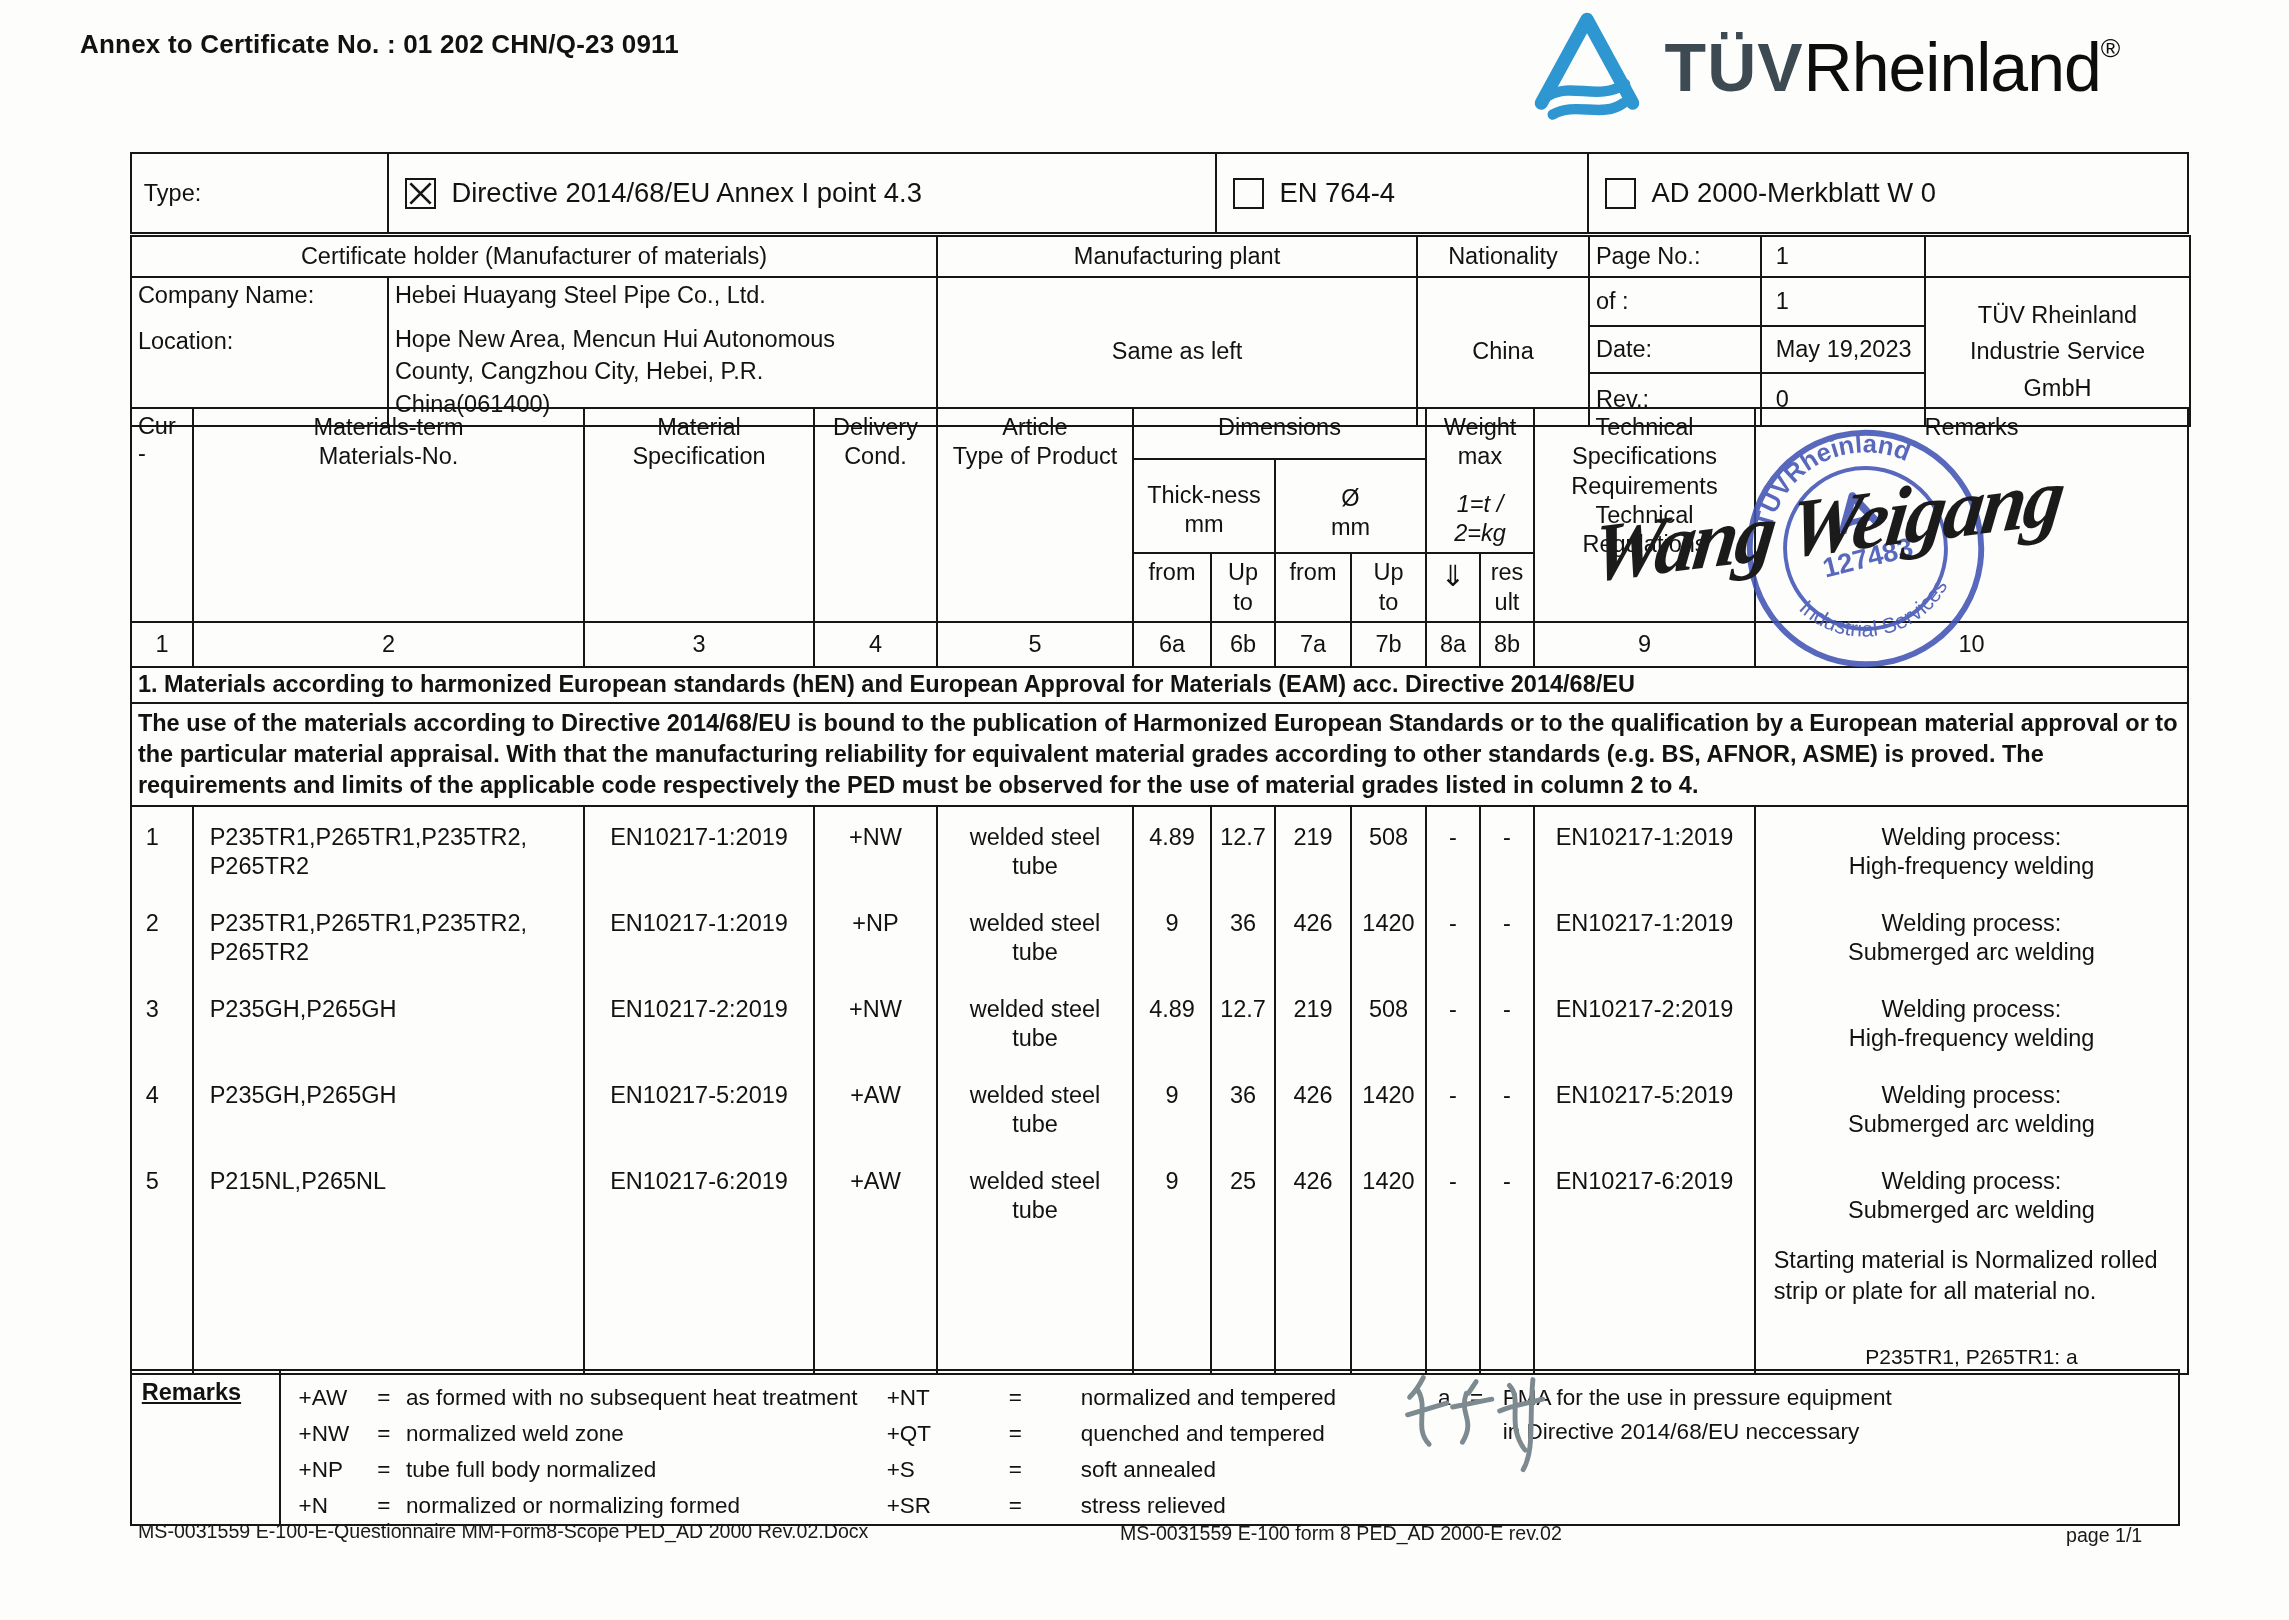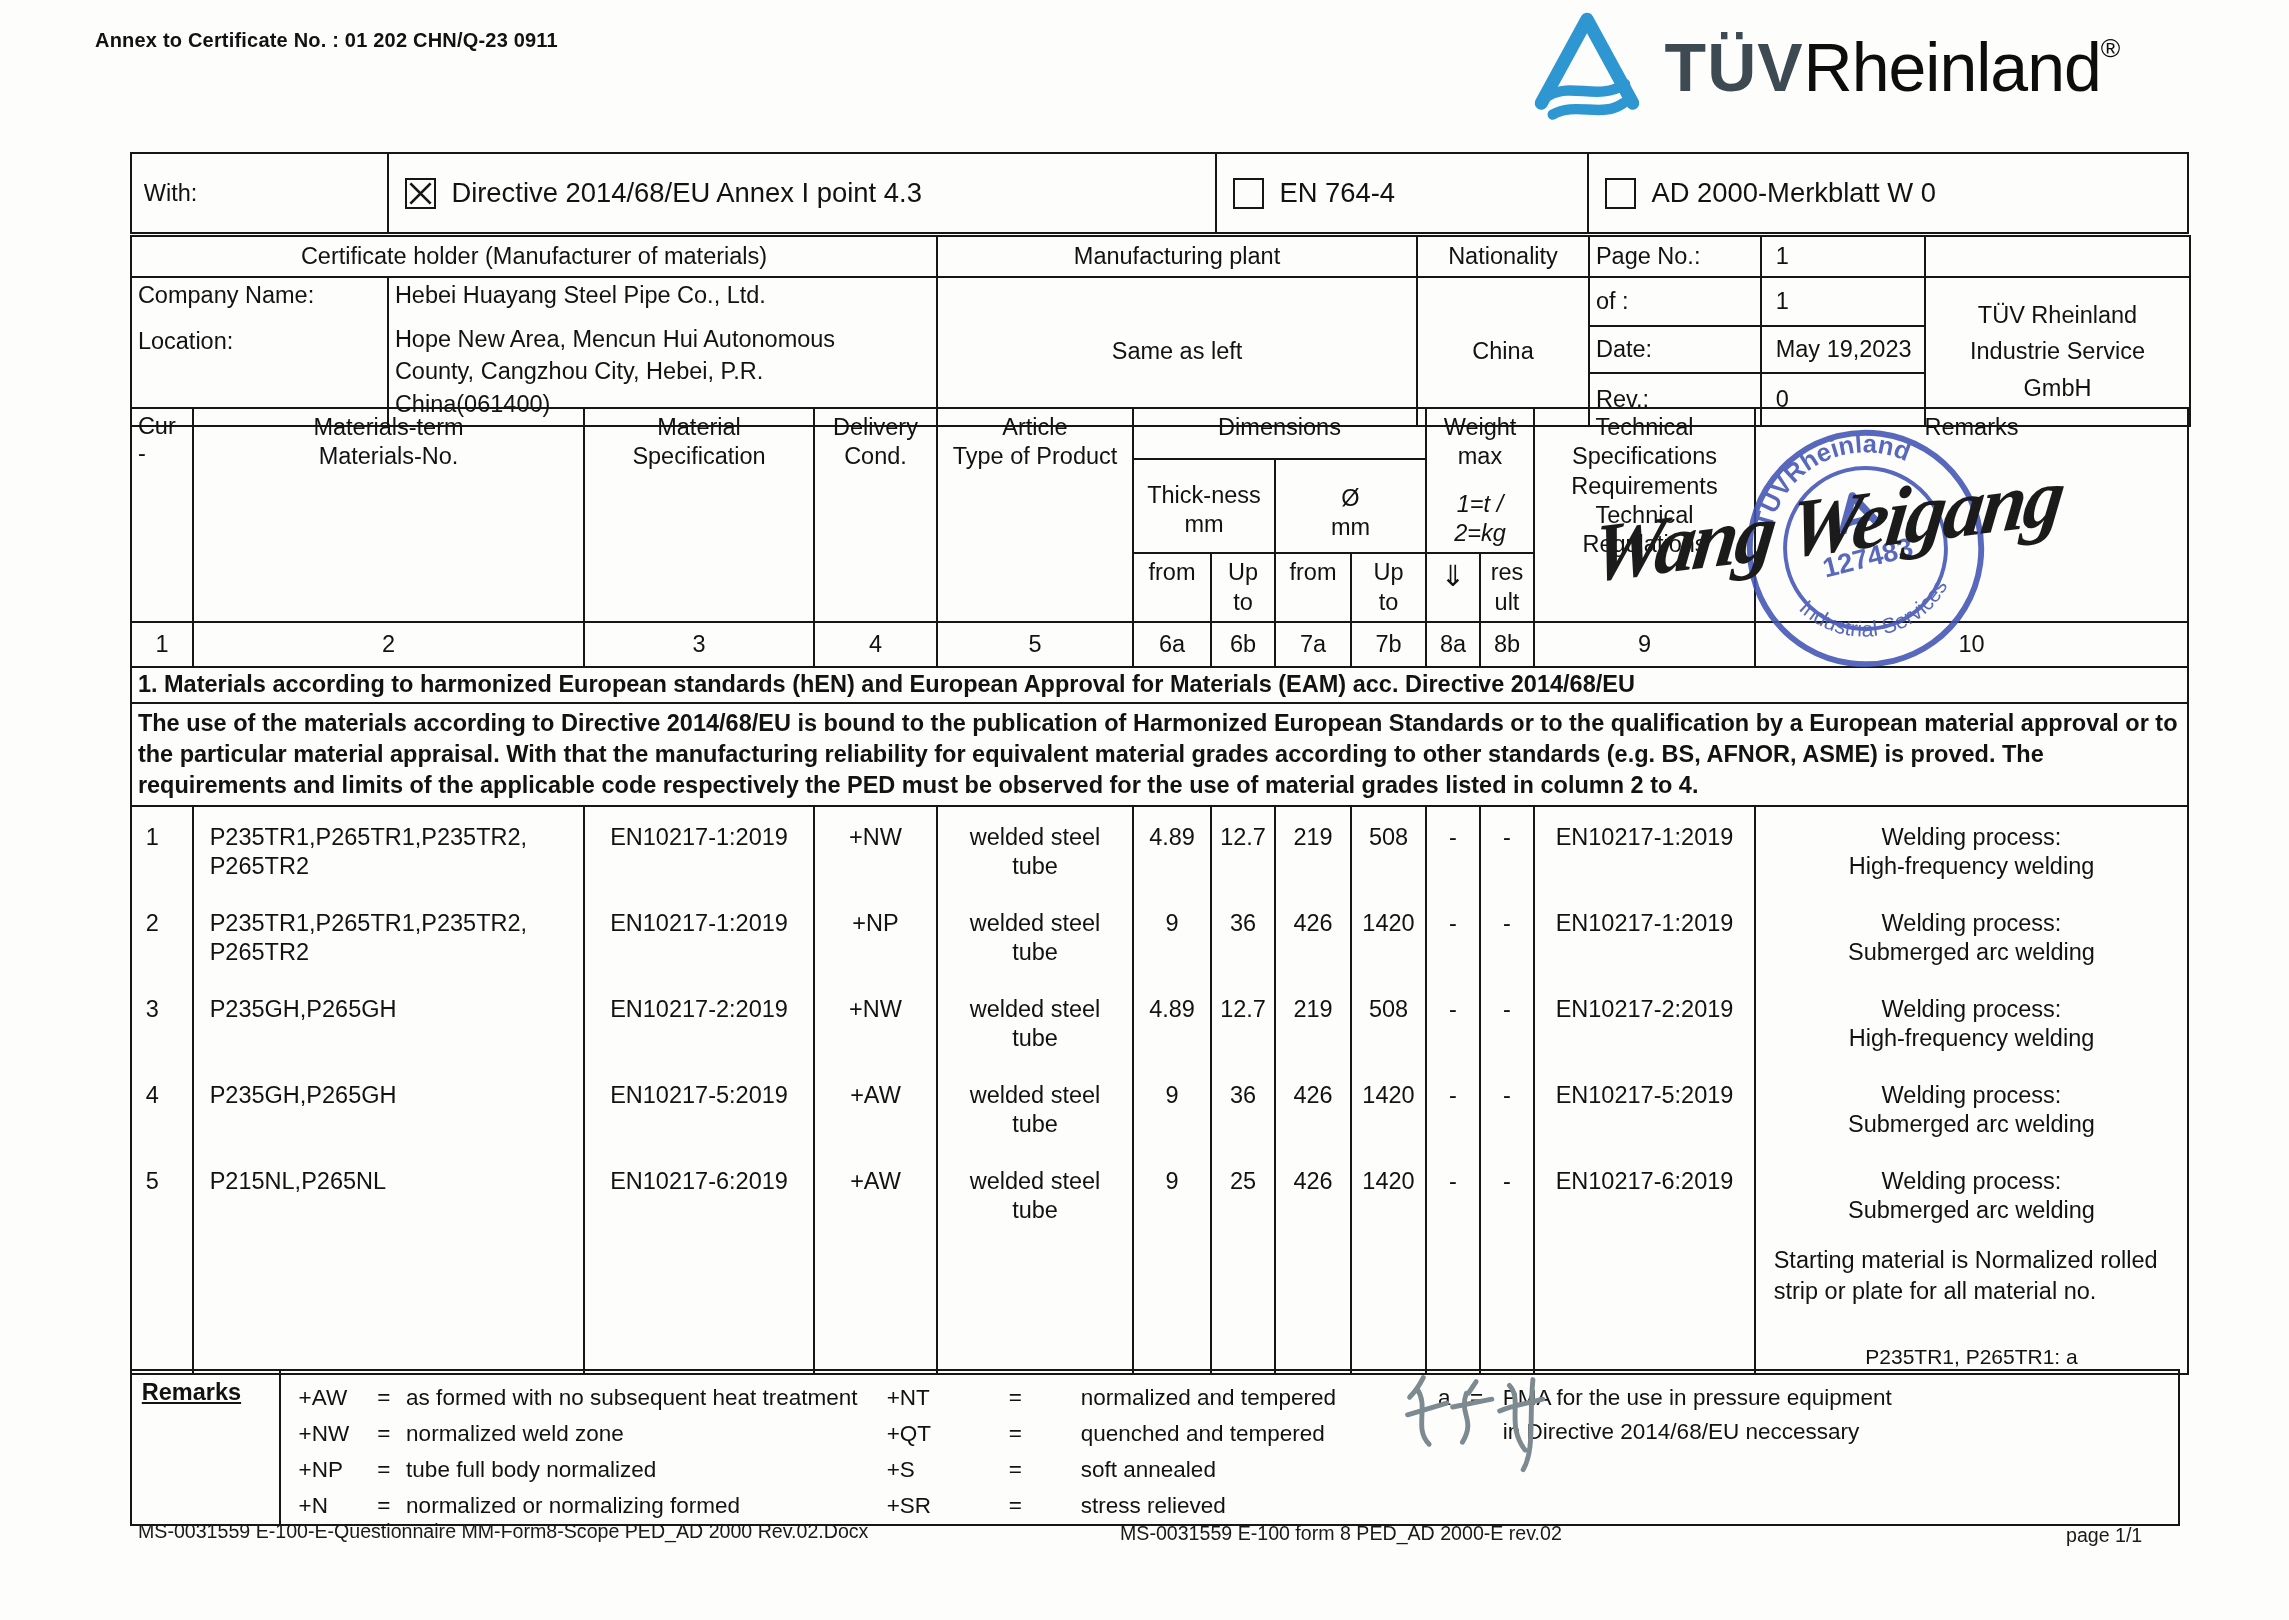--- a/index.html
+++ b/index.html
@@ -3,21 +3,21 @@
 <meta charset="utf-8">
 <style>
   html,body{margin:0;padding:0;background:#ffffff;}
   .page{
     position:relative;width:2290px;height:1620px;background:#fdfdfc;
     font-family:"Liberation Sans", sans-serif;color:#121212;overflow:hidden;
   }
   .abs{position:absolute;}
   .pre{white-space:pre-line;}
   
-  .doc-title{left:95px;top:29px;font-size:20px;font-weight:bold;letter-spacing:0.2px;}
+  .doc-title{left:80px;top:29px;font-size:26px;font-weight:bold;letter-spacing:0.2px;}
   .logo{left:1527px;top:7.8px;display:flex;align-items:center;gap:17.6px;}
   .logo .tri{width:120px;height:118px;}
   .logo .tuv{font-size:68px;font-weight:bold;color:#3d4a52;letter-spacing:1px;}
   .logo .rhein{font-size:68px;color:#0d0d0d;letter-spacing:-1px;}
   .logo .reg{font-size:26.5px;color:#0d0d0d;vertical-align:super;line-height:1;position:relative;top:-27.4px;}
   
   table.t{position:absolute;border-collapse:collapse;table-layout:fixed;background:transparent;}
   table.t td{border:2px solid #161616;font-size:23.5px;padding:3.9px 5.9px;vertical-align:top;overflow:hidden;}
   table.t{border:2.9px solid #161616;}
   .ctr{text-align:center;}
@@ -76,21 +76,21 @@
 
   <table class="t" style="left:130px;top:152px;width:2057px;">
     <colgroup>
         <col style="width:257px">
         <col style="width:828px">
         <col style="width:372px">
         <col style="width:600px">
       </colgroup>
     <tbody>
         <tr style="height:80px;">
-      <td class="scope-label">With:</td>
+      <td class="scope-label">Type:</td>
       <td class="mid">
         <span class="opt">
           <span class="cb">
                 <svg viewBox="0 0 20 20">
                   <path d="M2.5 2.5 L17.5 17.5 M17.5 2.5 L2.5 17.5" stroke="#161616" stroke-width="2" fill="none"></path>
                 </svg>
               </span>
           <span>Directive 2014/68/EU Annex I point 4.3</span>
         </span>
       </td>

